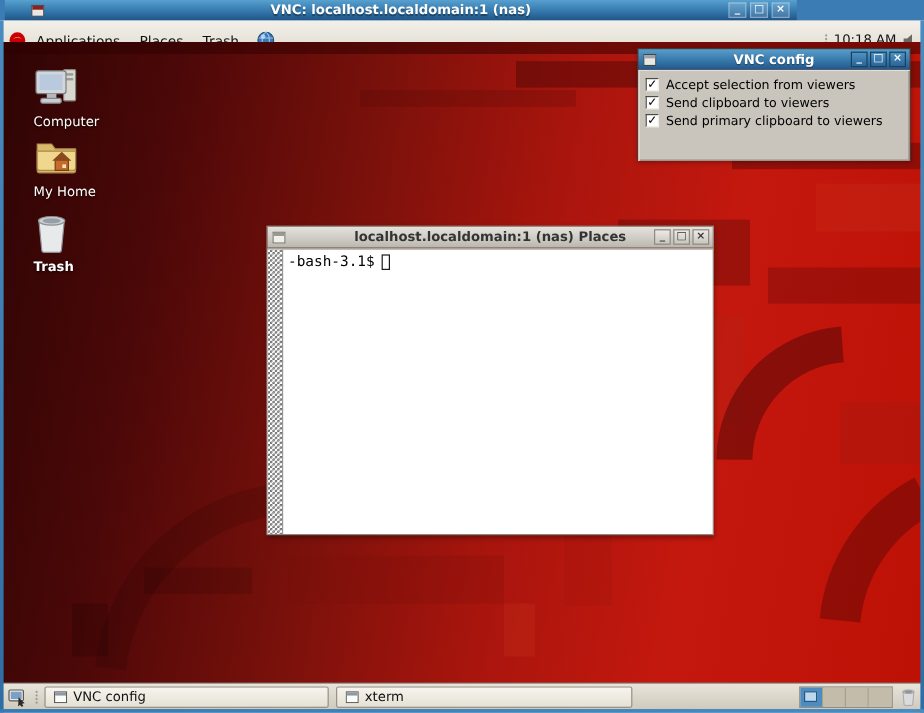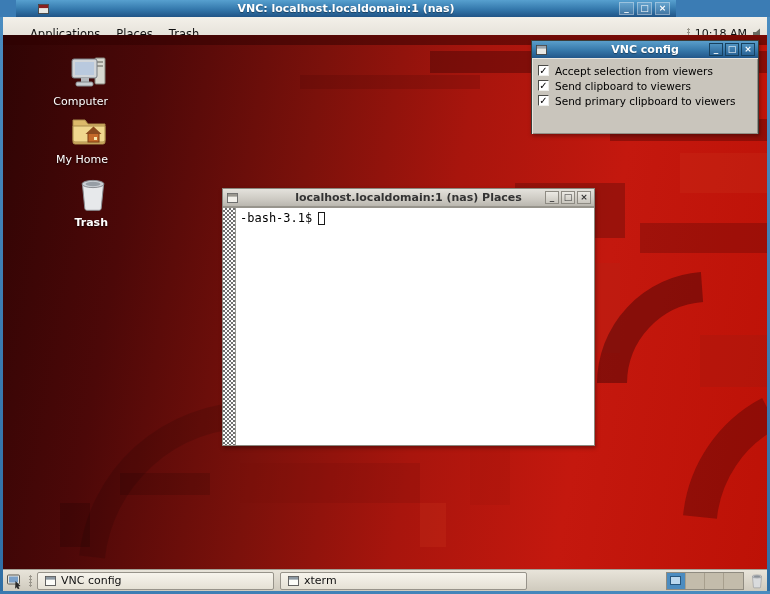--- a/index.html
+++ b/index.html
@@ -1,50 +1,50 @@
 <!DOCTYPE html>
 <html><head>
 <meta charset="utf-8">
 <style>
   * { margin:0; padding:0; box-sizing:border-box; }
   html,body { width:770px; height:594px; overflow:hidden; font-family:"DejaVu Sans", sans-serif; }
   #screen { position:relative; width:770px; height:594px; background:#3b7cb4; overflow:hidden; }
 
   
-  .vnc-titlebar { position:absolute; left:16px; top:0; width:660px; height:17px;
+  .vnc-titlebar { position:absolute; left:4px; top:0; width:660px; height:17px;
     background:linear-gradient(to bottom,#57a0cf 0%,#3478ac 55%,#205486 100%);
     display:flex; align-items:center;padding-left:16px; }
   .vnc-titlebar .win-ico { margin-left:6px; width:11px; height:10px; }
   .vnc-titlebar .title { position:absolute; left:0; right:0; text-align:center;
     color:#fff; font-weight:bold; font-size:11px; text-shadow:0 1px 1px rgba(0,0,0,.4); }
   .tb-controls { position:absolute; right:6px; top:2px; display:flex; gap:3px; }
   .btn-blue { width:15px; height:13px; display:flex; align-items:center; justify-content:center;
     background:rgba(255,255,255,.14); border:1px solid rgba(255,255,255,.35);
     color:#fff; font-size:9px; font-weight:bold; line-height:1; cursor:default; }
 
   
   .panel { position:absolute; left:0; top:17px; width:770px; height:34px;
     background:linear-gradient(to bottom,#f3f0e9,#dcd8cf);
-    border-bottom:1px solid #8f8c84; display:flex; align-items:flex-end; }
+    border-bottom:1px solid #8f8c84; display:flex; align-items:center; }
   .menu-item { font-size:11.5px; color:#111; padding:0 8px; height:100%; display:flex; align-items:center; }
   .panel-ico { width:15px; height:15px; margin-left:7px; }
   .panel-right { position:absolute; right:4px; top:0; height:100%; display:flex; align-items:center; gap:5px; }
   .dotted-sep { width:3px; height:12px;
     background-image:radial-gradient(circle,#9a968c 1px,transparent 1.2px);
     background-size:3px 3px; }
   .clock { font-size:11px; color:#111; }
 
   
   .desktop { position:absolute; left:0; top:35px; width:770px; height:534px; overflow:hidden;
     background:linear-gradient(100deg,#2e0404 0%,#4c0808 18%,#7b110b 38%,#a8150d 56%,#c4180e 75%,#bd1106 100%); }
   .desktop > svg.wallpaper { position:absolute; left:0; top:0; }
 
   
   .desk-icon { position:absolute; left:28px; width:80px; display:flex; flex-direction:column;
-    align-items:flex-end; gap:3px; }
+    align-items:flex-start; gap:3px; }
   .desk-icon .lbl { color:#fff; font-size:11px; text-shadow:0 1px 2px rgba(0,0,0,.8); white-space:nowrap; }
 
   
   .window { position:absolute; border:1px solid #3c3c38; box-shadow:1px 2px 4px rgba(0,0,0,.35); }
   .w-titlebar { height:17px; display:flex; align-items:center; position:relative; }
   .w-titlebar.blue { background:linear-gradient(to bottom,#5a9ecb 0%,#3678aa 55%,#22578a 100%); }
   .w-titlebar.grey { background:linear-gradient(to bottom,#e4e2dc 0%,#cdcac3 60%,#bab7af 100%); border-bottom:1px solid #97948c; }
   .w-titlebar .win-ico { margin-left:4px; width:11px; height:10px; }
   .w-titlebar .title { position:absolute; left:0; right:0; text-align:center; font-weight:bold; font-size:11px; }
   .w-titlebar.blue .title { color:#fff; text-shadow:0 1px 1px rgba(0,0,0,.4); }

